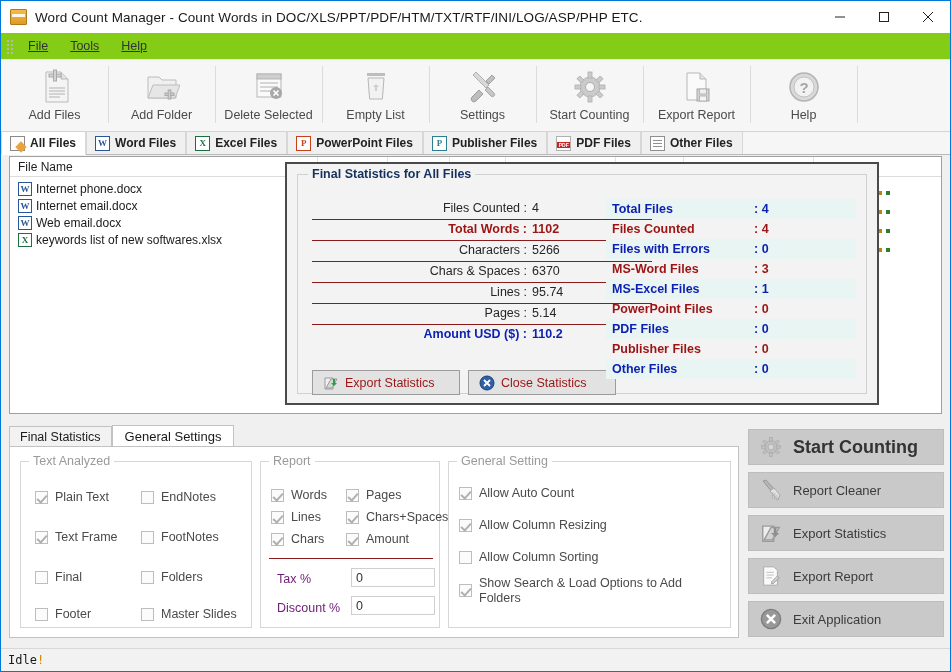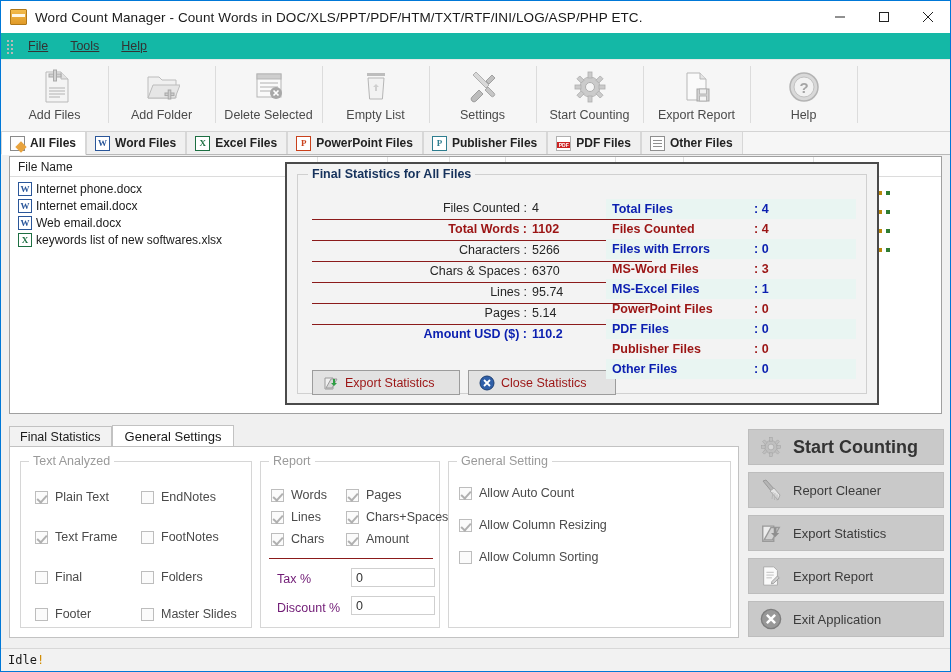--- a/index.html
+++ b/index.html
@@ -38,21 +38,21 @@
     letter-spacing: 0.1px;
   }
   .wincontrols { position: absolute; right: 0; top: 0; height: 31px; display: flex; }
   .wc { width: 44px; height: 31px; display: flex; align-items: center; justify-content: center;
         color: #222; font-size: 13px; }
   .wc svg { display: block; }
 
   
   .menubar {
     position: absolute; top: 32px; left: 0; right: 0; height: 27px;
-    background: #14b8a6;
+    background: #84cc16;
     display: flex; align-items: center;
     border-bottom: 1px solid #e8e8e8;
   }
   .grip { width: 8px; height: 16px; margin-left: 4px; margin-right: 4px;
           background-image: radial-gradient(circle, #b8b8b8 1px, transparent 1px);
           background-size: 4px 4px; background-position: 1px 1px; }
   .menu-item { font-size: 12.5px; color: #333; padding: 3px 11px; white-space: nowrap; }
   .menu-item u { text-decoration: underline; }
 
   
@@ -675,20 +675,24 @@
         <span class="cb-lab">Allow Auto Count</span>
       </div>
       <div class="cb" style="left:10px; top:56px;">
         <span class="cbox checked"></span>
         <span class="cb-lab">Allow Column Resizing</span>
       </div>
       <div class="cb" style="left:10px; top:88px;">
         <span class="cbox"></span>
         <span class="cb-lab">Allow Column Sorting</span>
       </div>
+      <div class="cb" style="left:10px; top:114px; width:250px;">
+        <span class="cbox checked" style="margin-top:8px;"></span>
+        <span class="cb-lab" style="max-width:225px; display:inline-block;">Show Search &amp; Load Options to Add Folders</span>
+      </div>
     </div>
   </div>
 
   <div class="actbtns">
     <div class="abtn primary">
       <span class="ai">
         <svg width="22" height="22" viewBox="0 0 34 34">
           <g fill="#bfbfbf" stroke="#a2a2a2" stroke-width="0.8">
             <circle cx="17" cy="17" r="10"></circle>
             <rect x="15" y="2" width="4" height="6"></rect>

